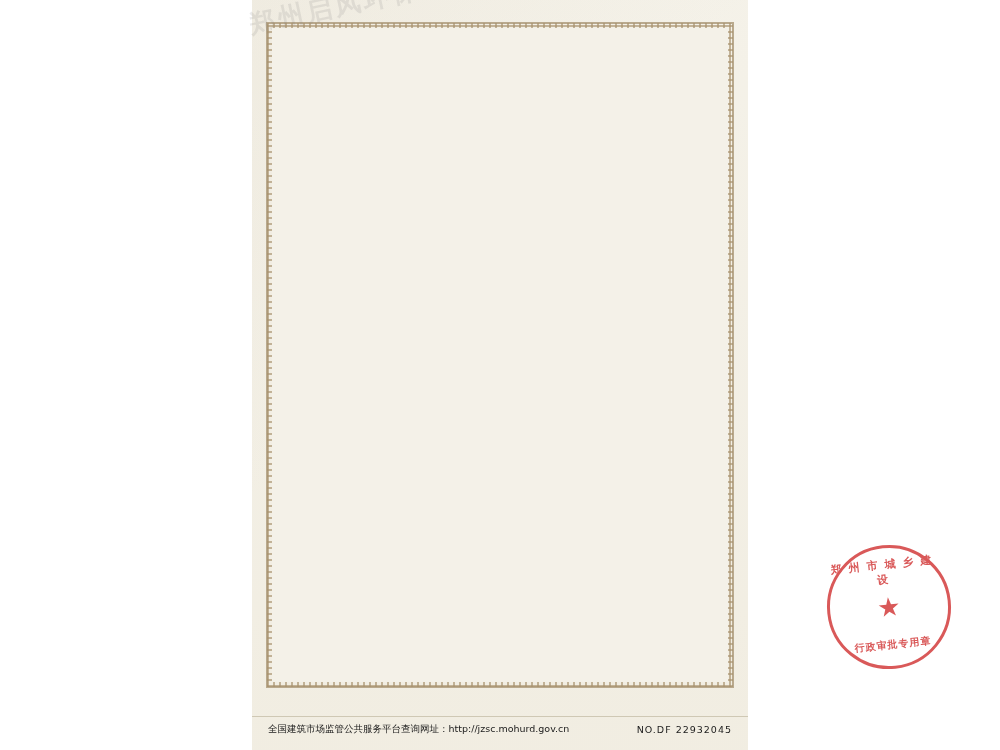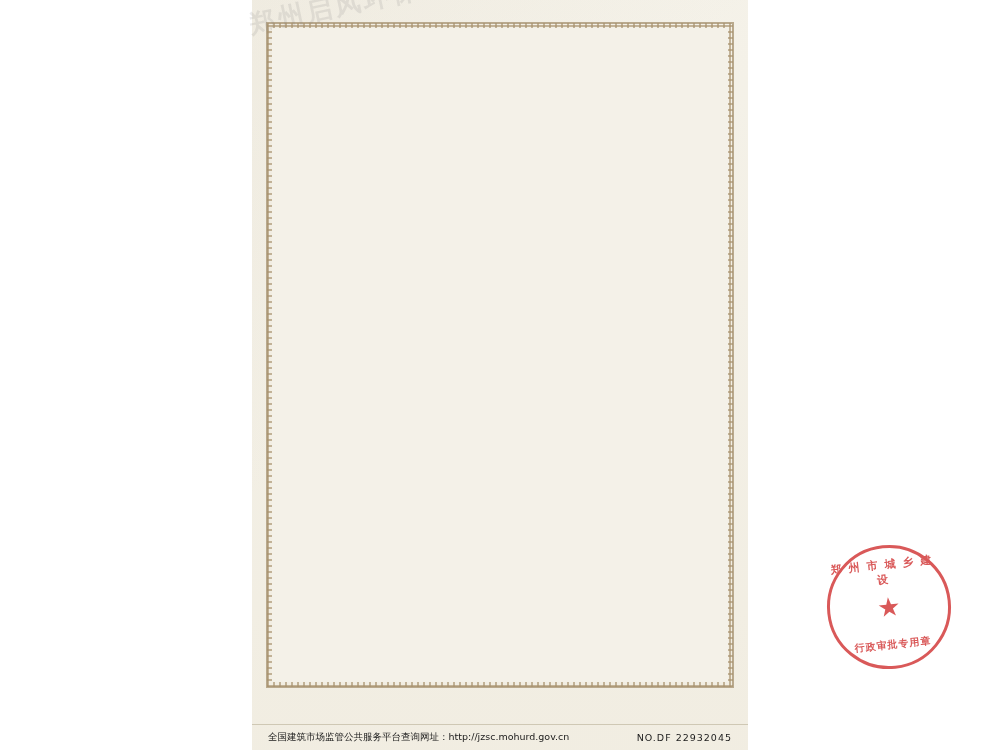--- a/index.html
+++ b/index.html
@@ -348,21 +348,21 @@
     font-size: 17px;
     color: #8a5a2b;
     transform: rotate(-12deg);
   }
 
   
   .footer {
     position: absolute;
     left: 252px;
     right: 252px;
-    bottom: 0;
+    bottom: 8px;
     height: 26px;
     display: flex;
     align-items: center;
     justify-content: space-between;
     padding: 0 16px;
     box-sizing: border-box;
     font-family: "DejaVu Sans", sans-serif;
     font-size: 9.5px;
     color: #1b1b1b;
     border-top: 1px solid #cfc8b4;

